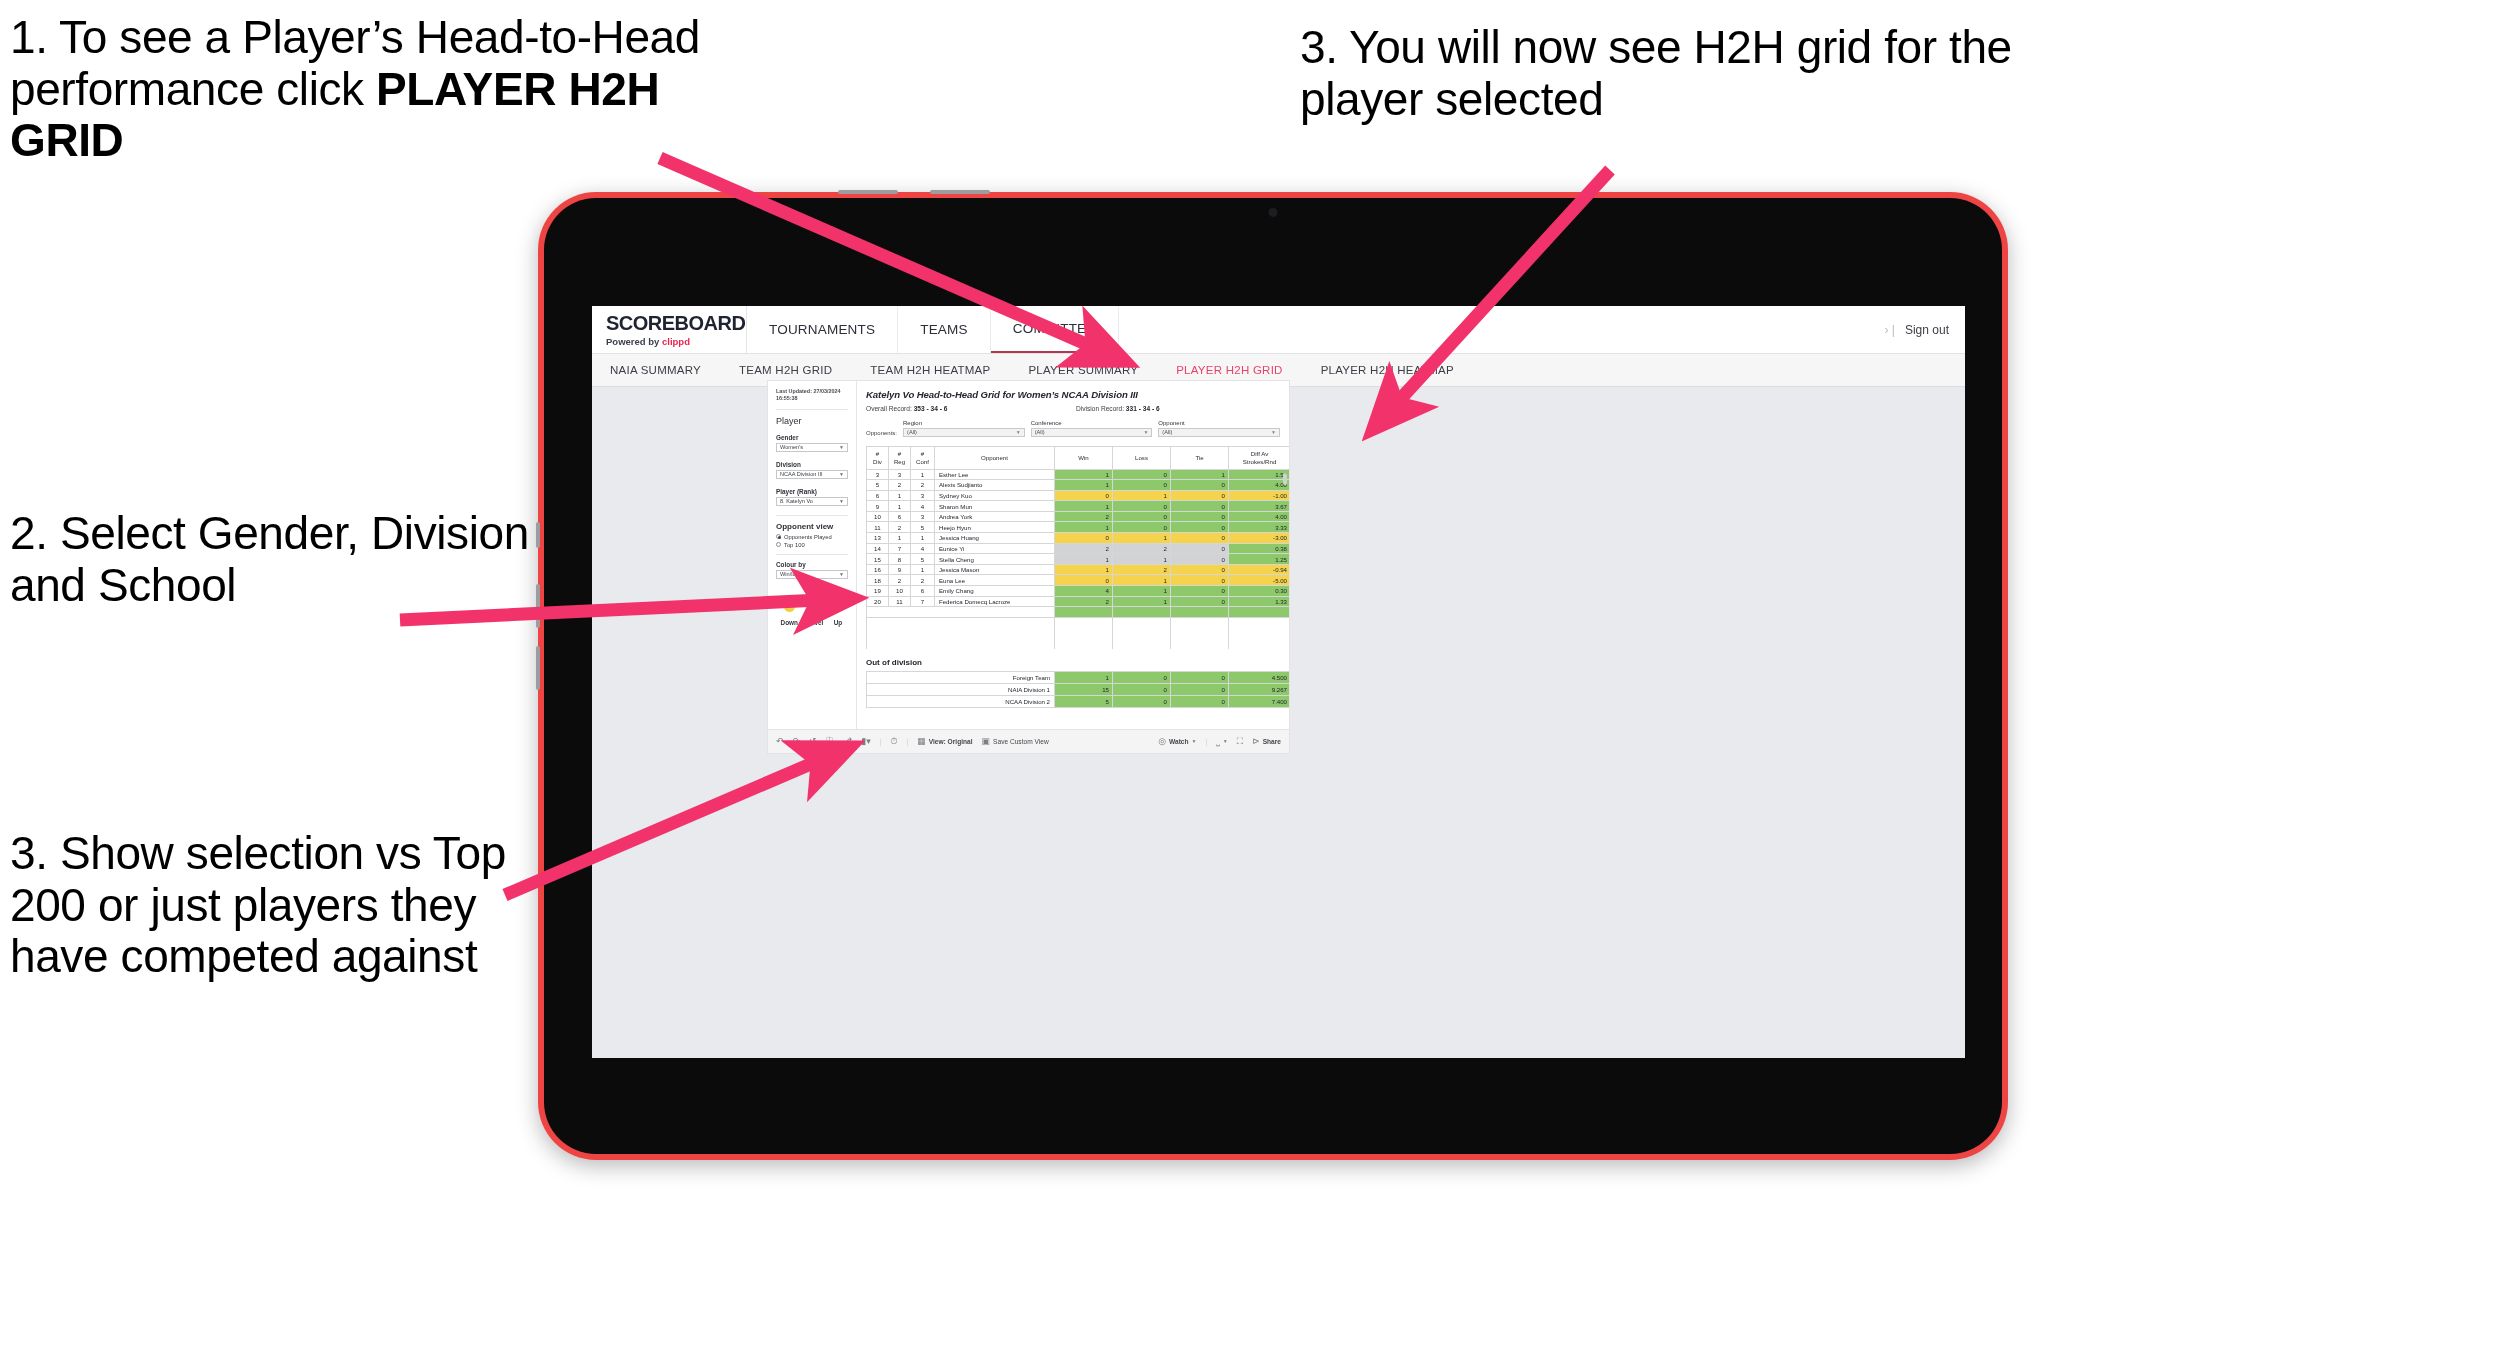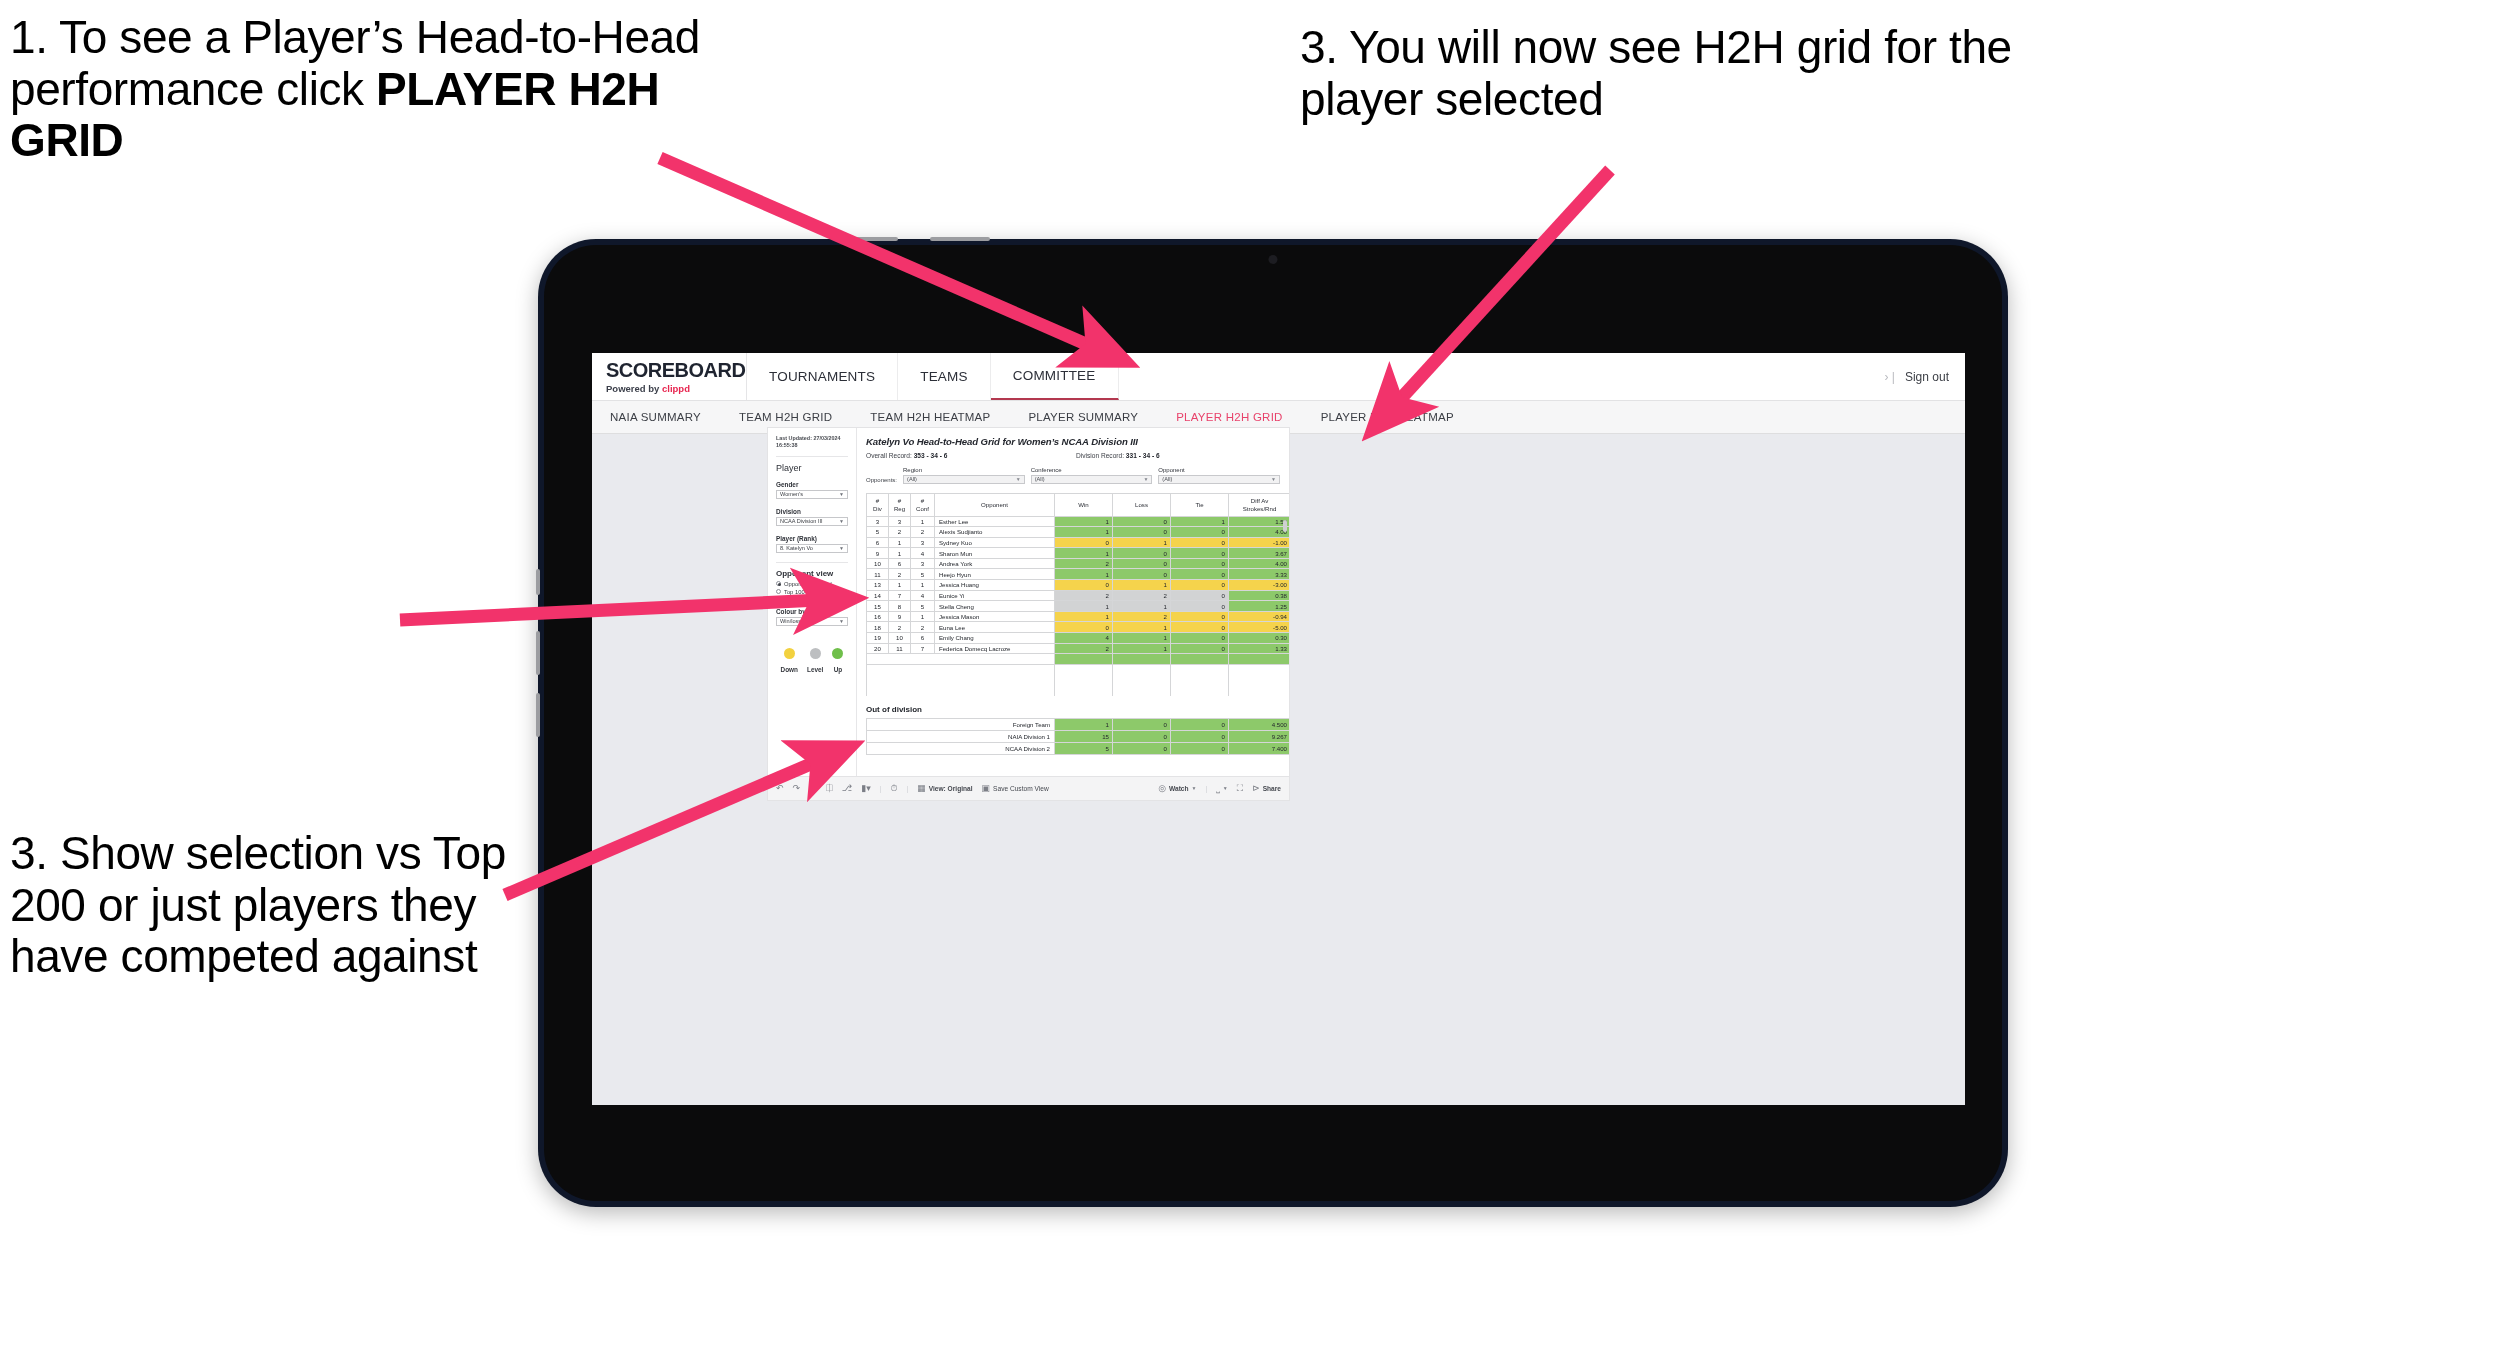--- a/index.html
+++ b/index.html
@@ -26,25 +26,24 @@
   #anno-2 { left: 10px;  top: 508px; width: 530px; }
   #anno-3 { left: 10px;  top: 828px; width: 540px; }
   #anno-4 { left: 1300px; top: 22px; width: 790px; }
 
   .arrow-layer { position: absolute; left: 0; top: 0; width: 2512px; height: 1352px; pointer-events: none; }
 
   
   #tablet {
     position: absolute; left: 538px; top: 192px;
     width: 1470px; height: 968px;
-    background: #0f172a;
+    background: #ef4444;
     border-radius: 58px;
     padding: 6px;
     box-shadow: 0 6px 22px rgba(0,0,0,0.28);
-    margin-top: 47px;
   }
   #tablet-inner {
     width: 100%; height: 100%;
     background: #0b0b0c;
     border-radius: 52px;
     position: relative;
     overflow: hidden;
   }
   .cam { position:absolute; left:50%; top:10px; transform:translateX(-50%); width:9px; height:9px; border-radius:50%; background:#1d1d22; }
   .side-btn { position:absolute; left:-2px; width:4px; background:#9c9da1; border-radius:3px; }
@@ -146,20 +145,21 @@
   .toolbar .sep { color:#ccced1; }
   .toolbar .tb-item { display:flex; align-items:center; gap:3px; }
   .toolbar .spacer { flex:1; }
 </style>
 </head>
 <body>
 
 <div id="stage">
 
   <div class="anno" id="anno-1"><span>1. To see a Player’s Head-to-Head performance click </span><b>PLAYER H2H GRID</b></div>
+  <div class="anno" id="anno-2">2. Select Gender, Division and School</div>
   <div class="anno" id="anno-3">3. Show selection vs Top 200 or just players they have competed against</div>
   <div class="anno" id="anno-4">3. You will now see H2H grid for the player selected</div>
 
   <div id="tablet">
     <span class="side-btn b1"></span>
     <span class="side-btn b2"></span>
     <span class="side-btn b3"></span>
     <span class="top-btn t1"></span>
     <span class="top-btn t2"></span>
     <div id="tablet-inner">

